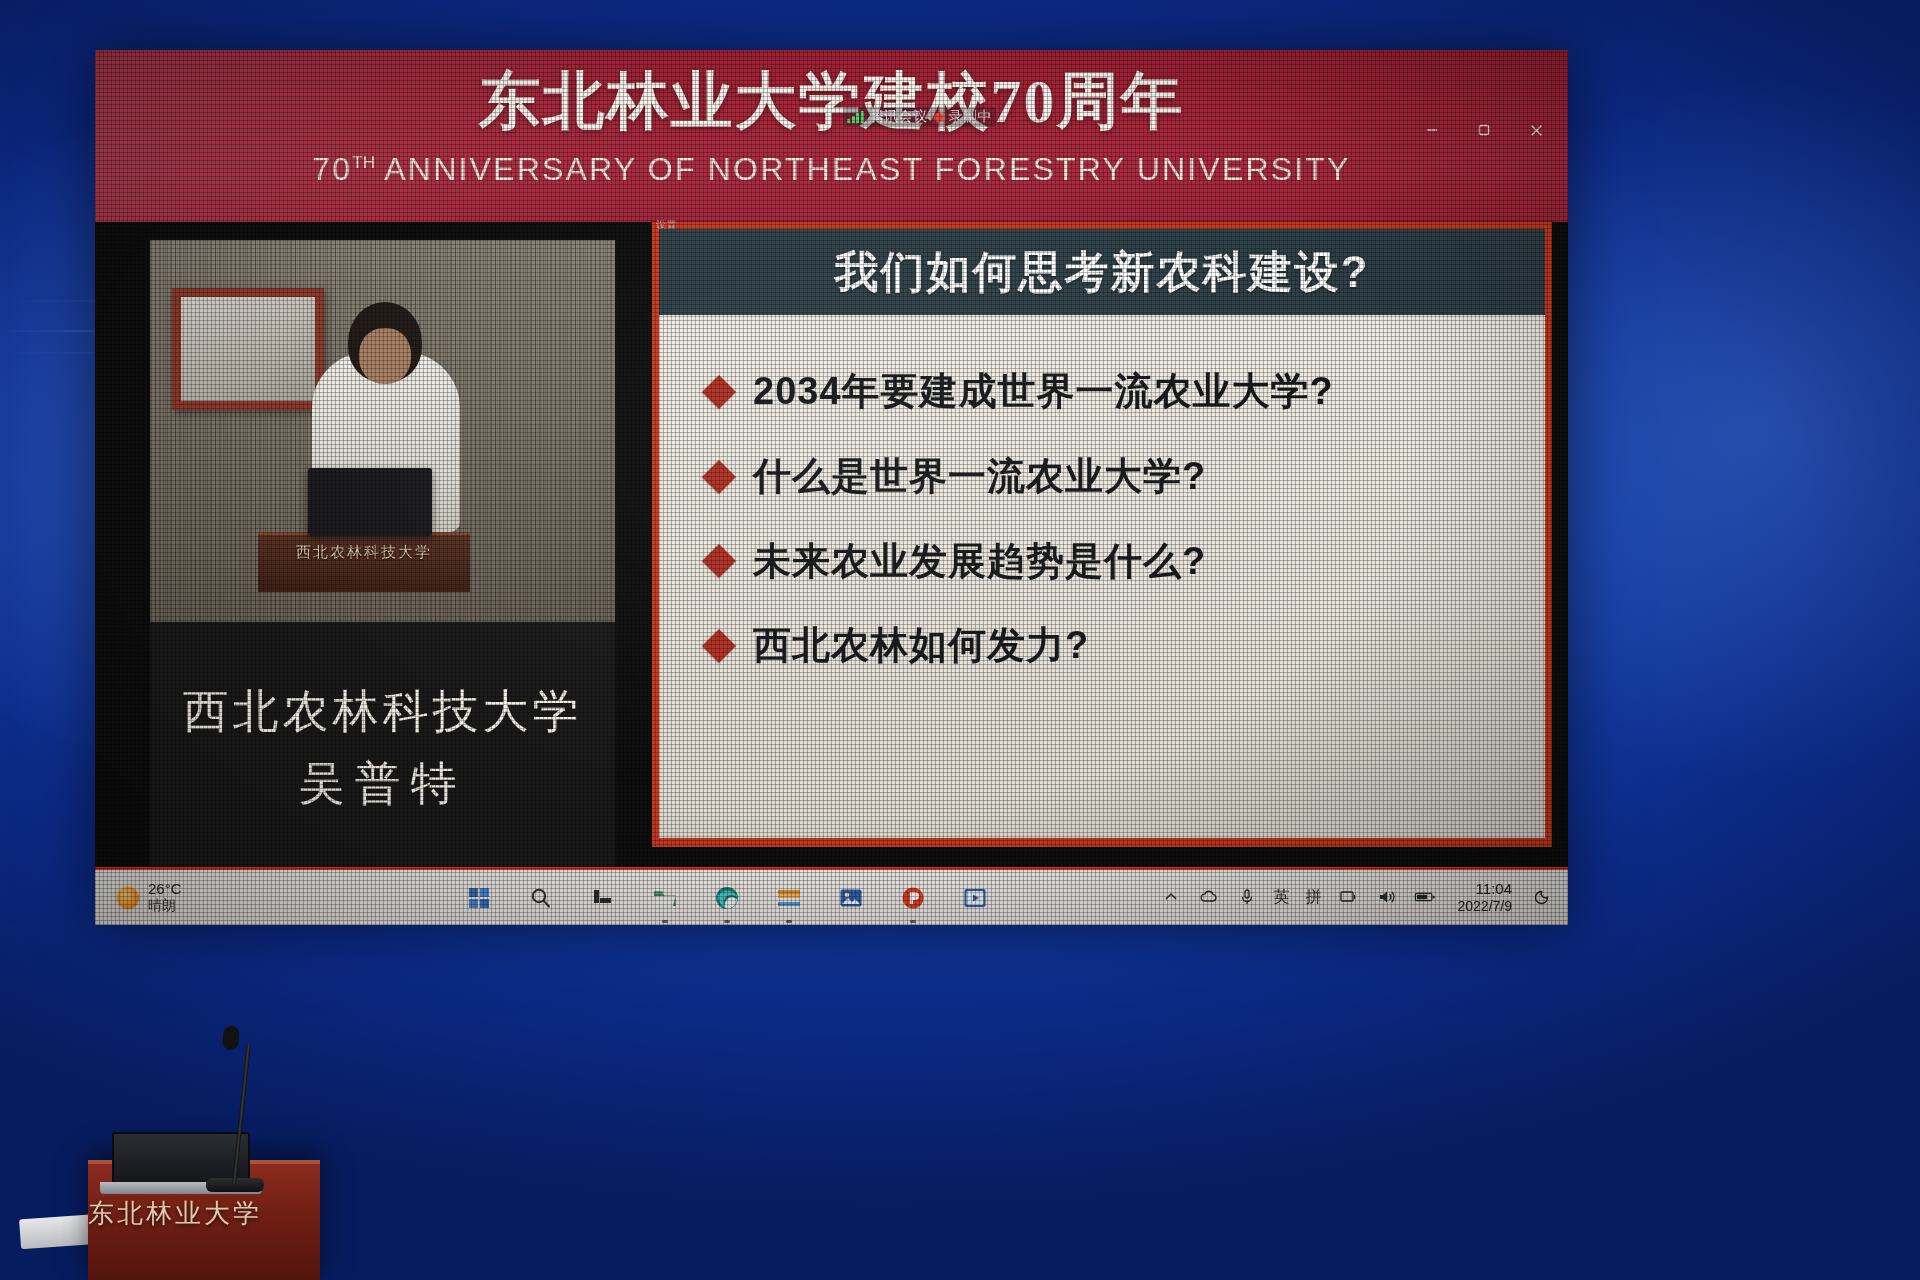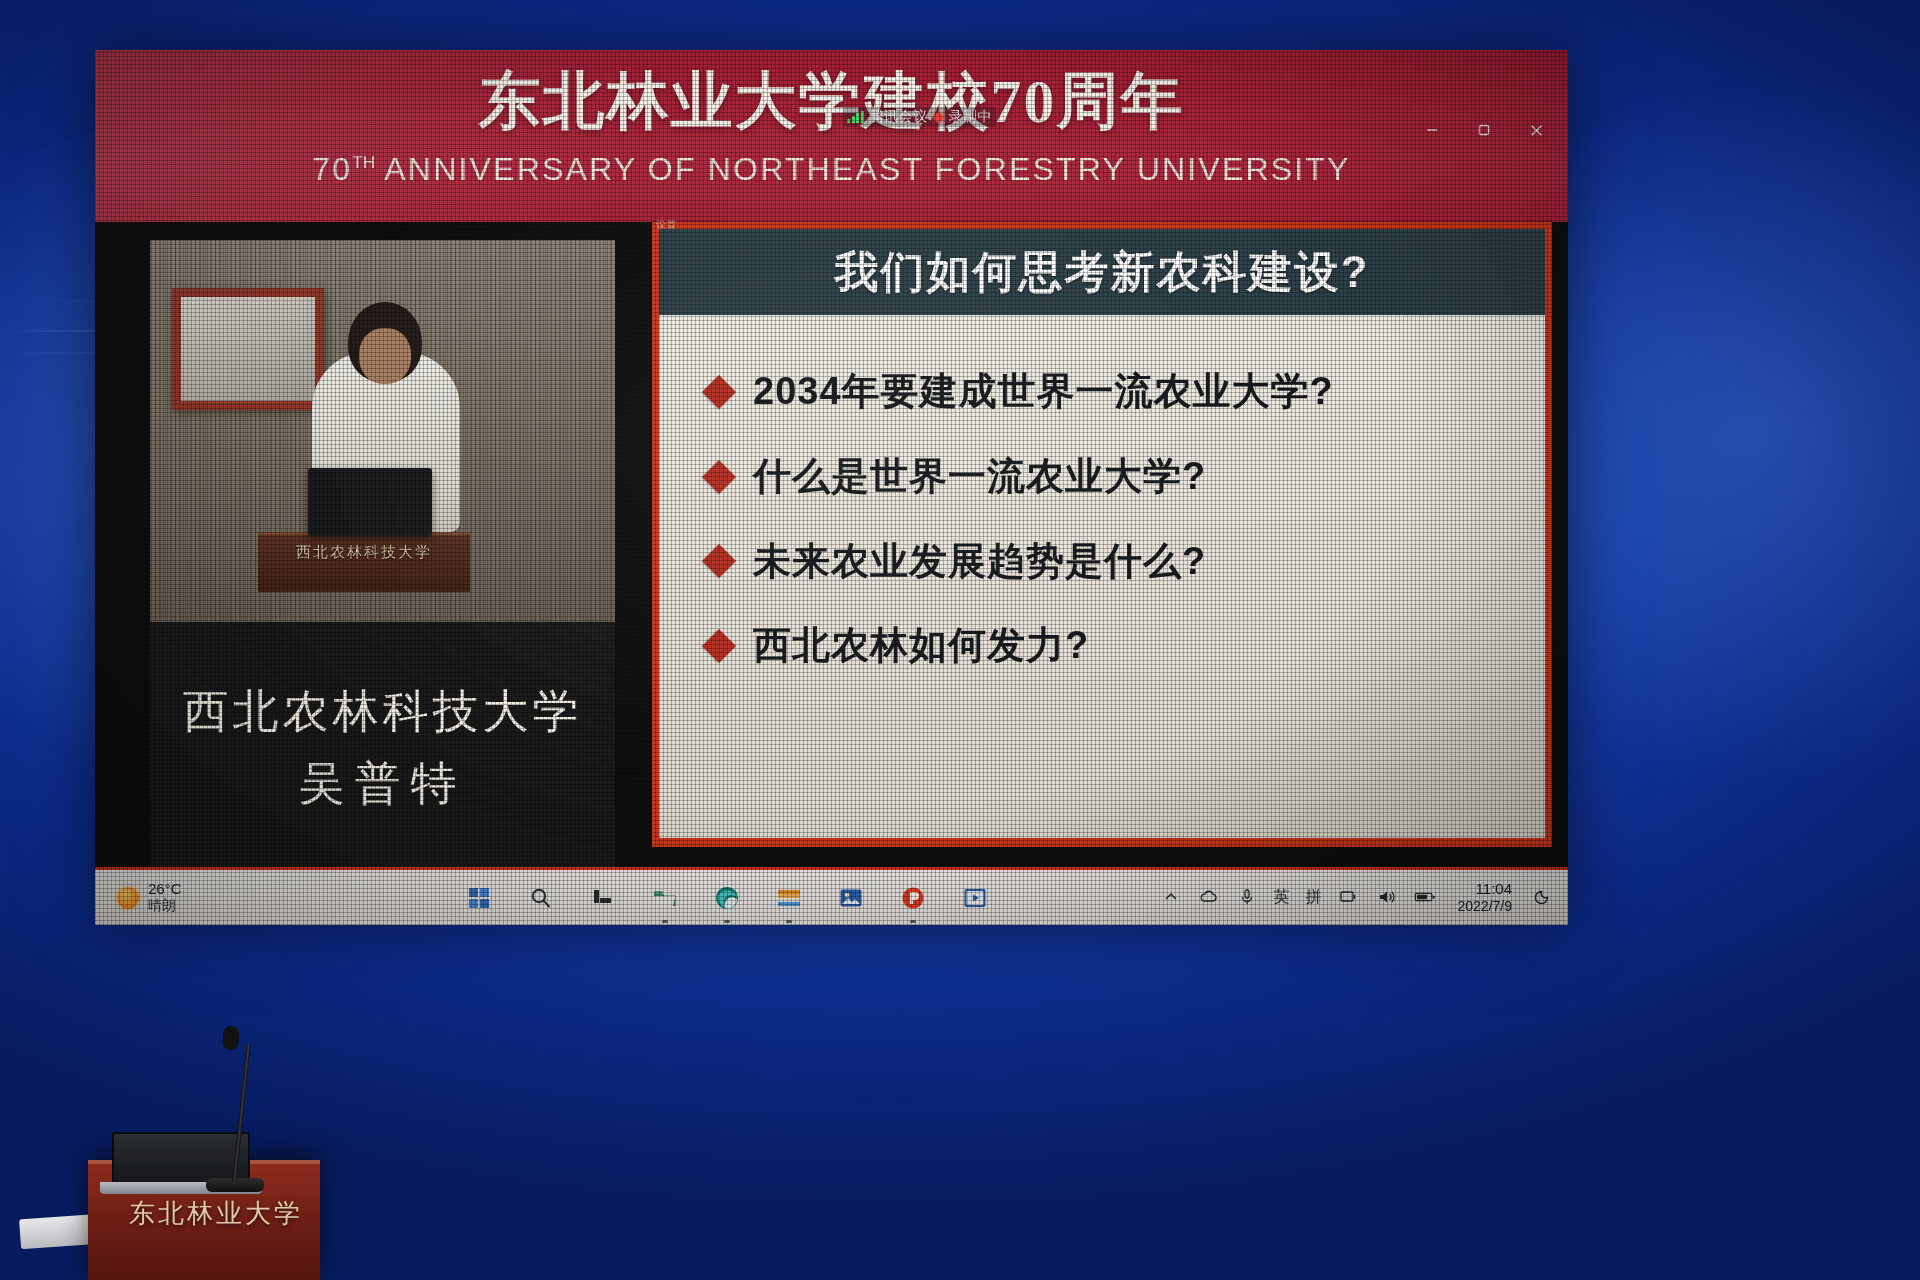--- a/index.html
+++ b/index.html
@@ -296,21 +296,21 @@
 
   
   #podium {
     position:absolute; left:88px; bottom:0; width:232px; height:120px;
     background:linear-gradient(180deg,#8b2b1e 0%,#701f14 45%,#53150d 100%);
     border-top:4px solid #a8543f;
     box-shadow:0 -6px 24px rgba(0,0,0,.55);
     z-index:20;
   }
   #podium-text {
-    position:absolute; left:0; right:17px; top:32px; text-align:right;
+    position:absolute; left:0; right:4px; top:32px; text-align:left;
     color:#e8d9b8; font-size:26px; letter-spacing:3px;
     font-family:Liberation Mono, monospace;
     text-shadow:0 2px 4px rgba(0,0,0,.7);
     opacity:.92;
   }
   #fg-laptop {
     position:absolute; left:112px; bottom:86px; width:138px; height:62px;
     z-index:21;
   }
   #fg-laptop-screen {

